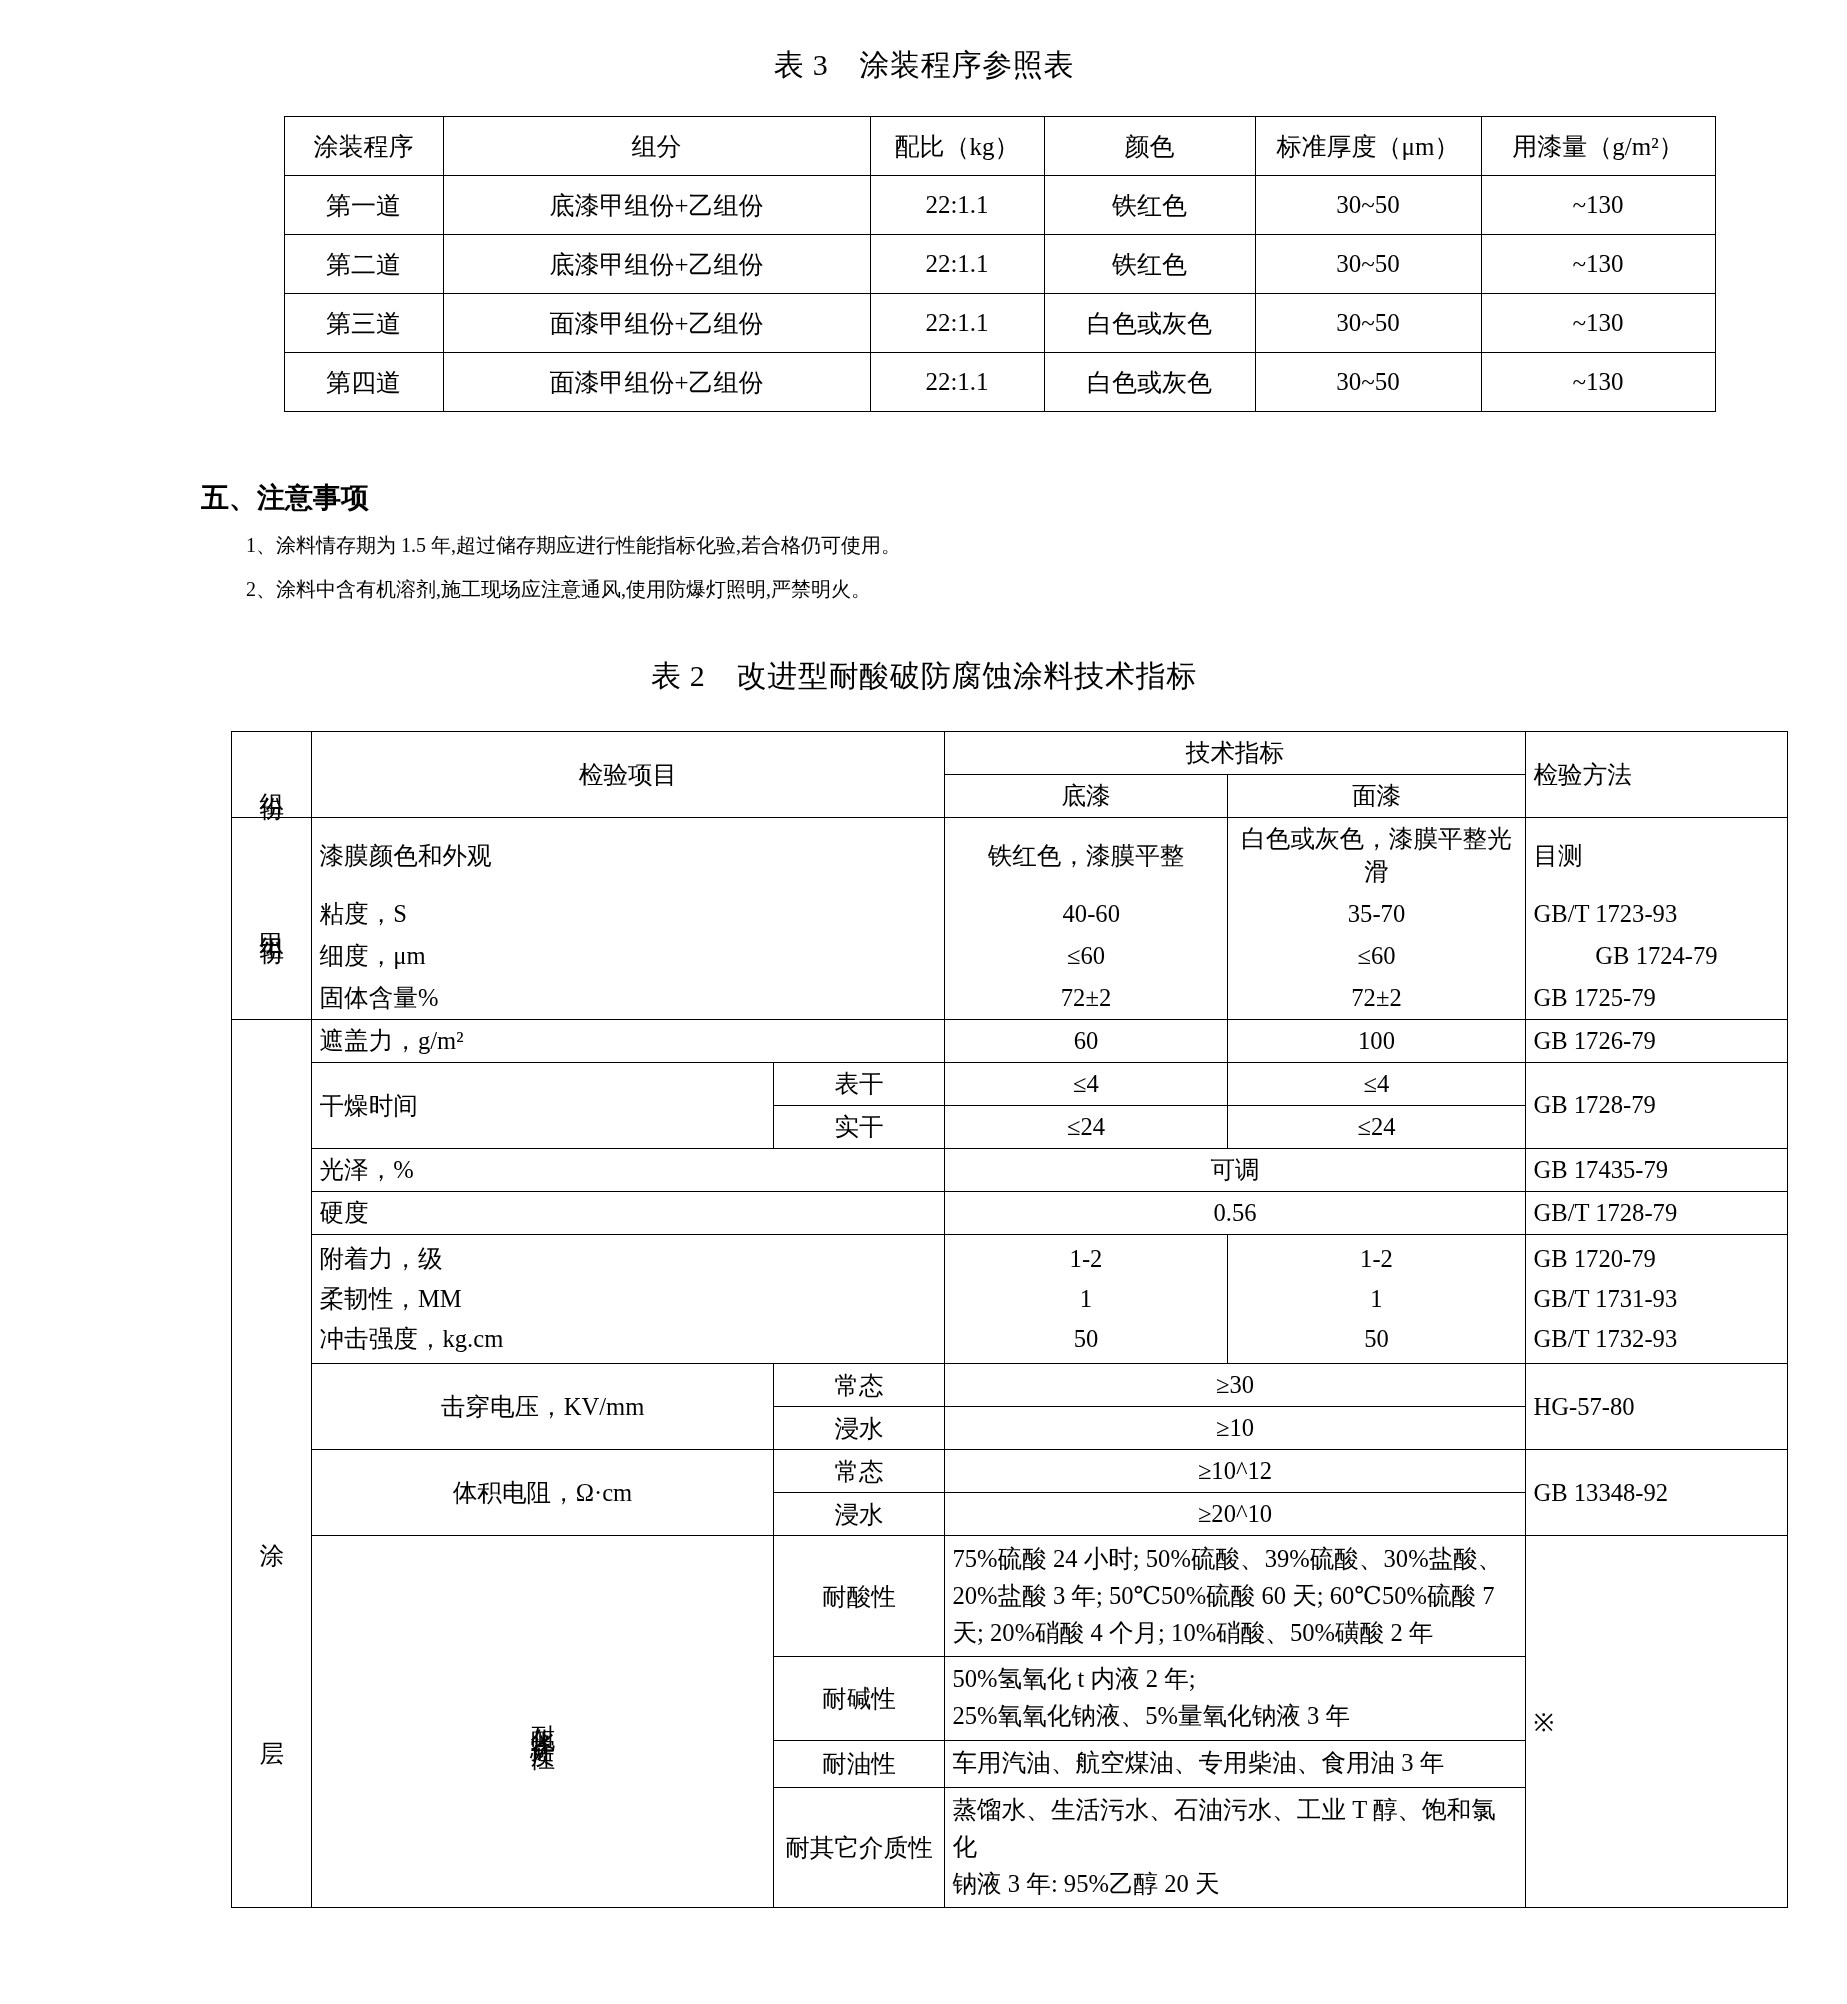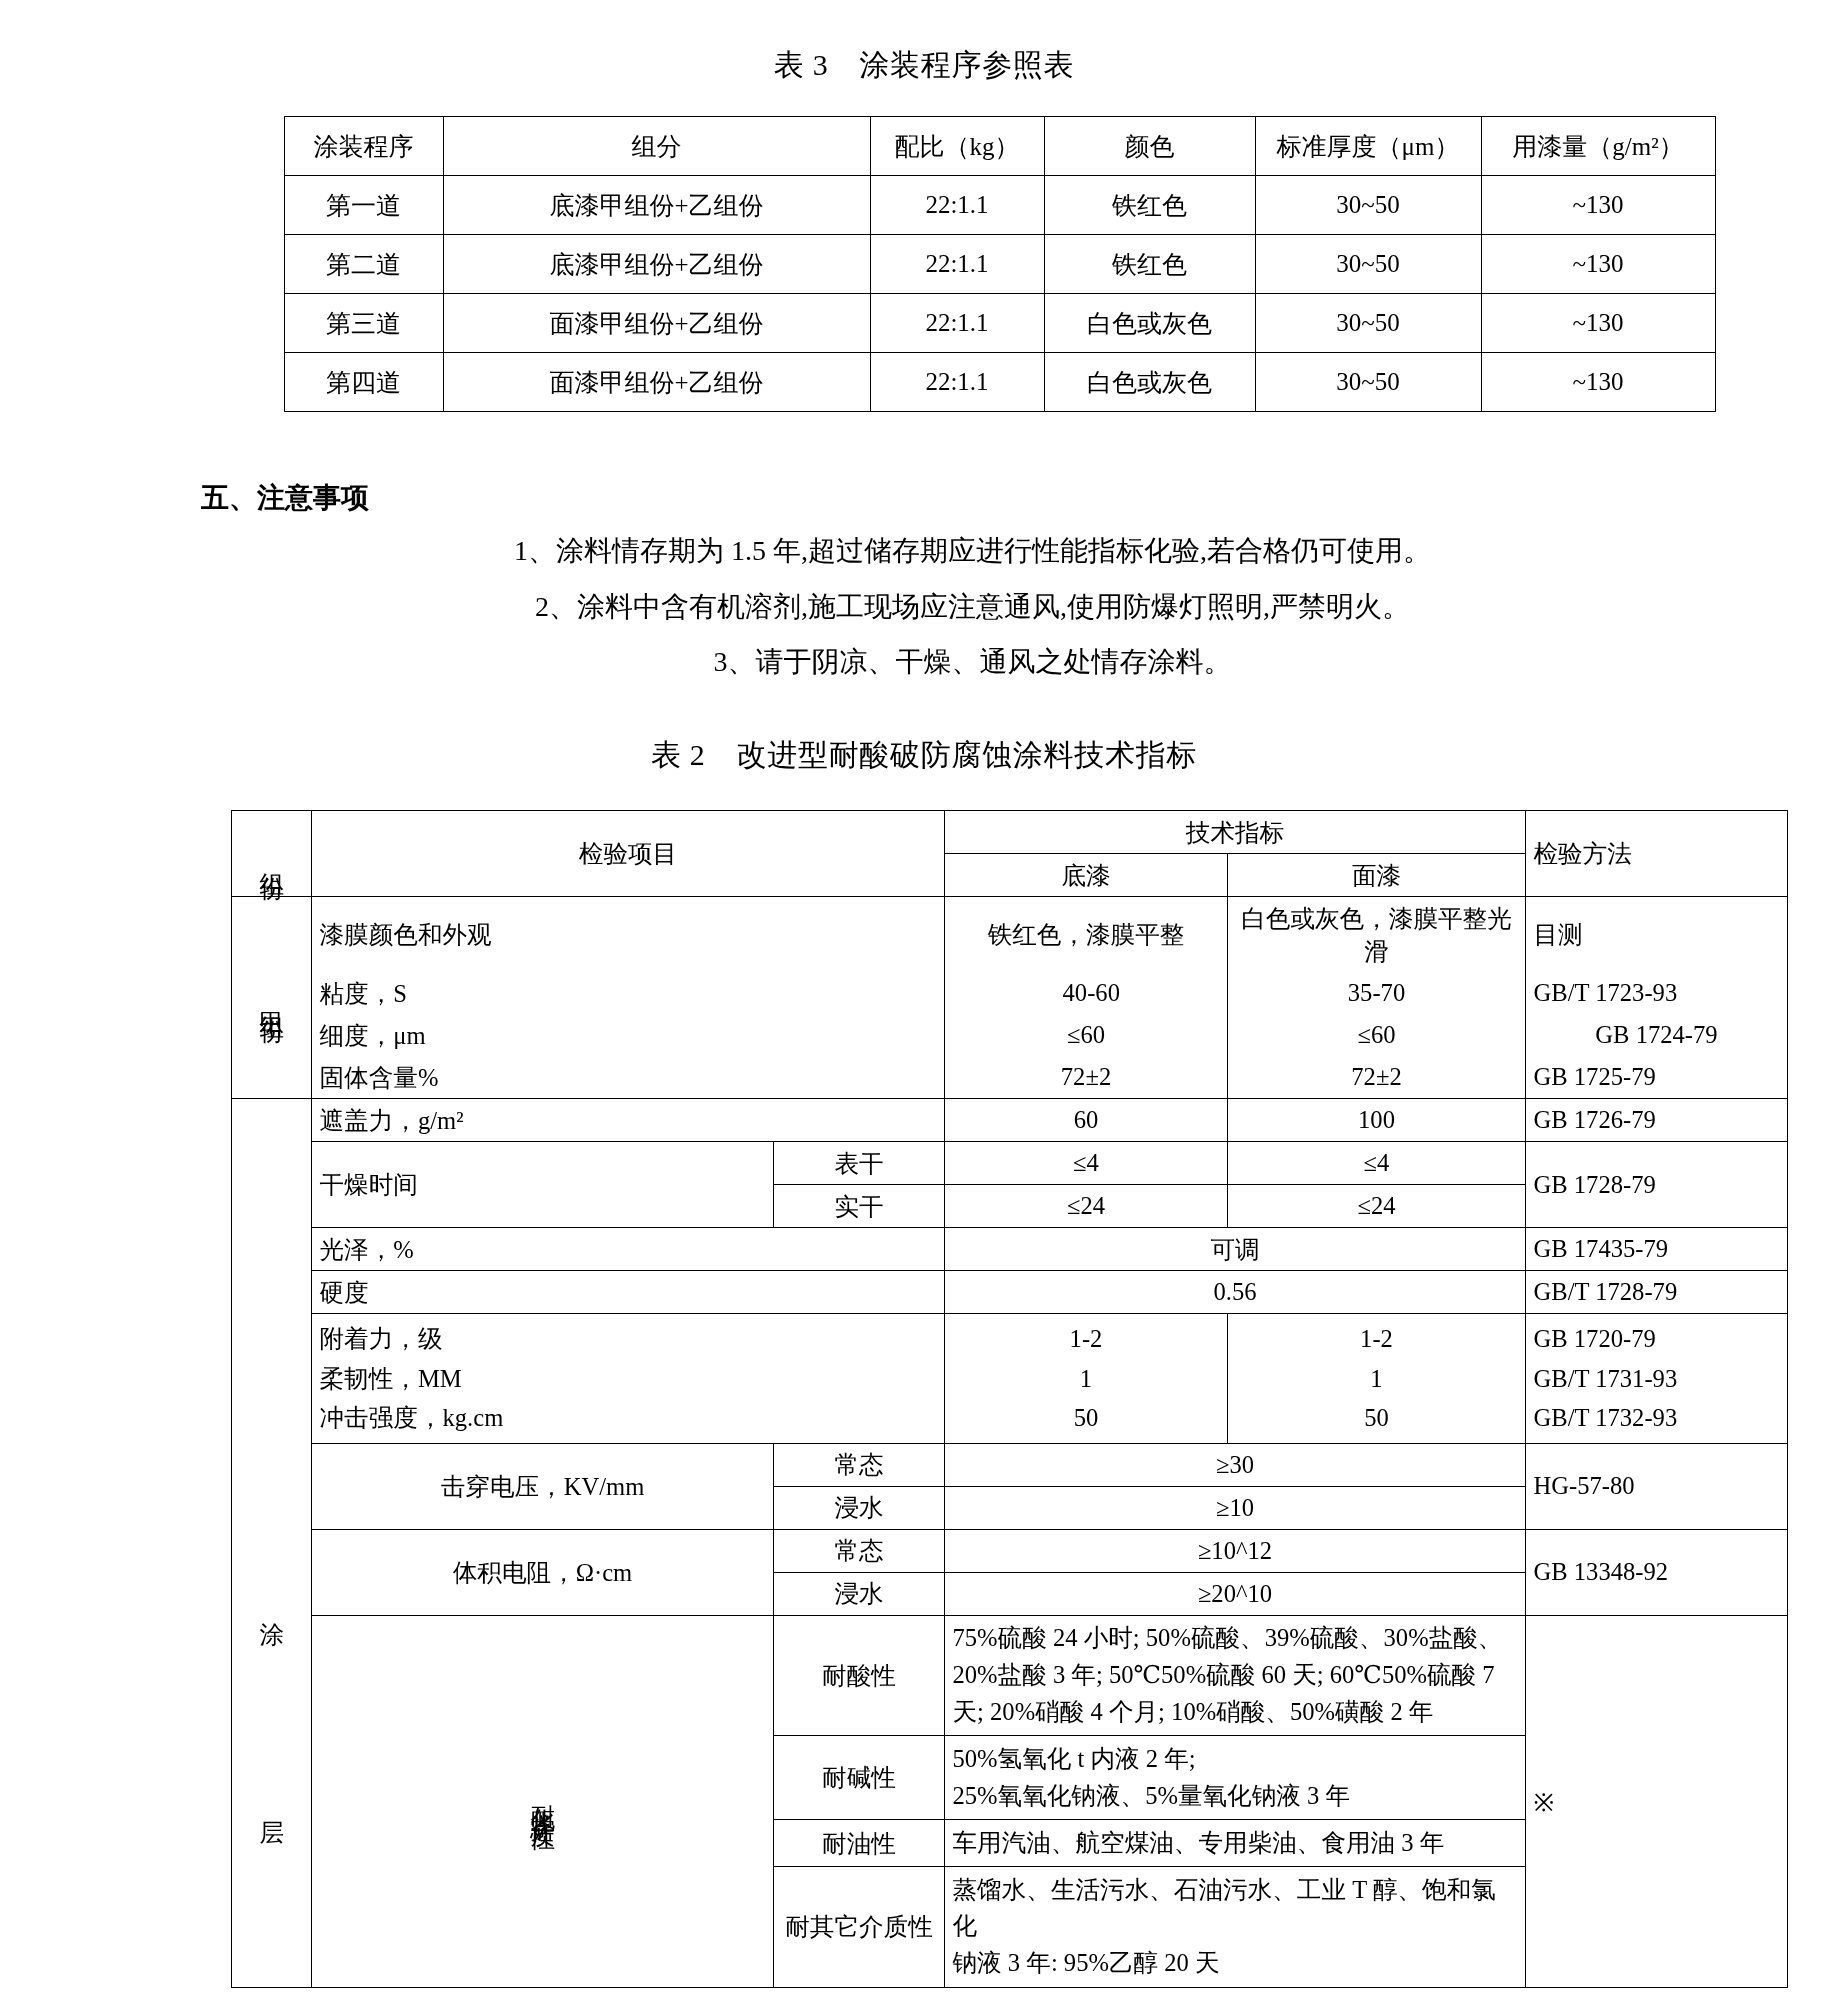--- a/index.html
+++ b/index.html
@@ -56,24 +56,23 @@
   .c-thick { width: 216px; }
   .c-amount { width: 224px; }
 
   
   .section-head {
     font-size: 28px;
     font-weight: bold;
     margin: 67px 0 13.4px 52px;
   }
   .note-line {
-    font-size: 28px;
+    font-size: 20px;
     margin: 13.4px 0 13.4px 97px;
     line-height: 1.5;
-    text-align: center;
   }
 
   
   .t2-wrap {
     margin: 34px auto 0 auto;
     width: 1386px;
   }
   table.t2 {
     border-collapse: collapse;
     width: 100%;
@@ -160,21 +159,20 @@
         <td>30~50</td>
         <td>~130</td>
       </tr>
     </tbody>
       </table>
   </div>
 
   <div class="section-head">五、注意事项</div>
   <div class="note-line">1、涂料情存期为 1.5 年,超过储存期应进行性能指标化验,若合格仍可使用。</div>
   <div class="note-line">2、涂料中含有机溶剂,施工现场应注意通风,使用防爆灯照明,严禁明火。</div>
-  <div class="note-line">3、请于阴凉、干燥、通风之处情存涂料。</div>
 
   <div class="table-title" style="margin-top:52px;">
     <span>表 2</span><span class="gap"></span><span>改进型耐酸破防腐蚀涂料技术指标</span>
   </div>
 
   <div class="t2-wrap">
     <table class="t2">
       <colgroup>
         <col class="col-group">
         <col class="col-item">

